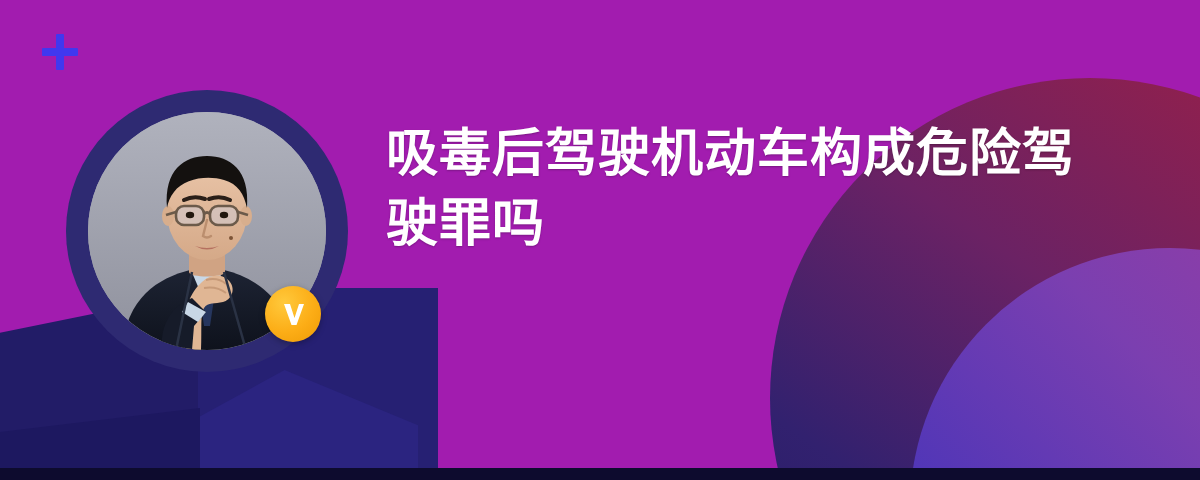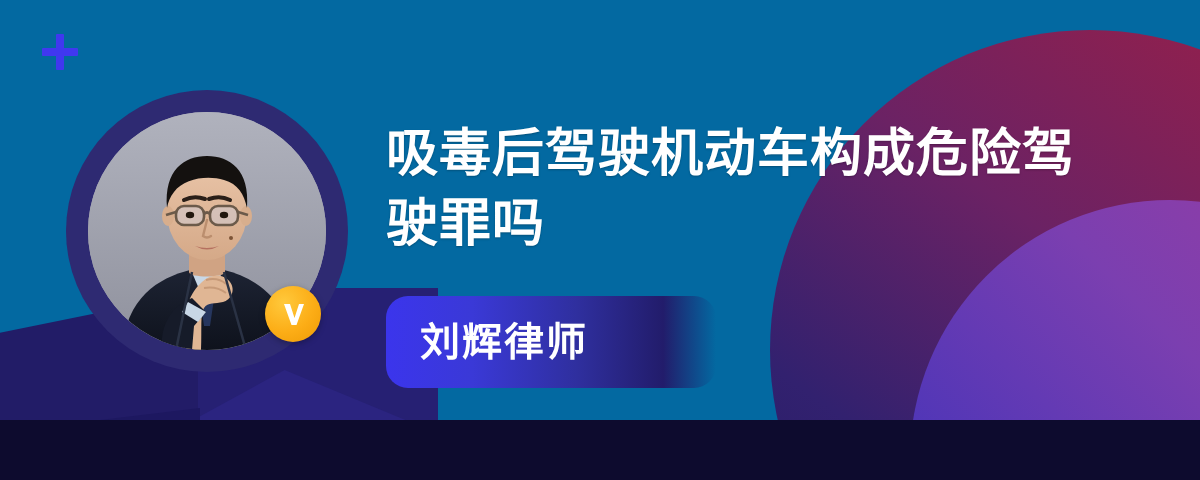--- a/index.html
+++ b/index.html
@@ -6,23 +6,23 @@
   html, body {
     margin: 0;
     padding: 0;
     background: #0d0b2e;
   }
   * { box-sizing: border-box; }
 
   .banner {
     position: relative;
     width: 1200px;
-    height: 420px;
+    height: 468px;
     overflow: hidden;
-    background: #0369a1;
+    background: #a21caf;
     font-family: "Liberation Sans", "DejaVu Sans", sans-serif;
   }
 
   
   .bg-layer {
     position: absolute;
     inset: 0;
     overflow: hidden;
     pointer-events: none;
   }
@@ -275,17 +275,14 @@
       <svg viewBox="0 0 34 34" xmlns="http://www.w3.org/2000/svg" aria-hidden="true">
         <path d="M8 7 L14 7 L18.5 21 L23 7 L28 7 L20.5 28 L15.5 28 Z" fill="#ffffff"></path>
       </svg>
     </div>
   </div>
 
   <div class="content">
     <h1 class="headline">吸毒后驾驶机动车构成危险驾驶罪吗</h1>
   </div>
 
-  <div class="name-pill">
-    <span class="name-text">刘辉律师</span>
-  </div>
 
 </div>
 
 </body></html>

